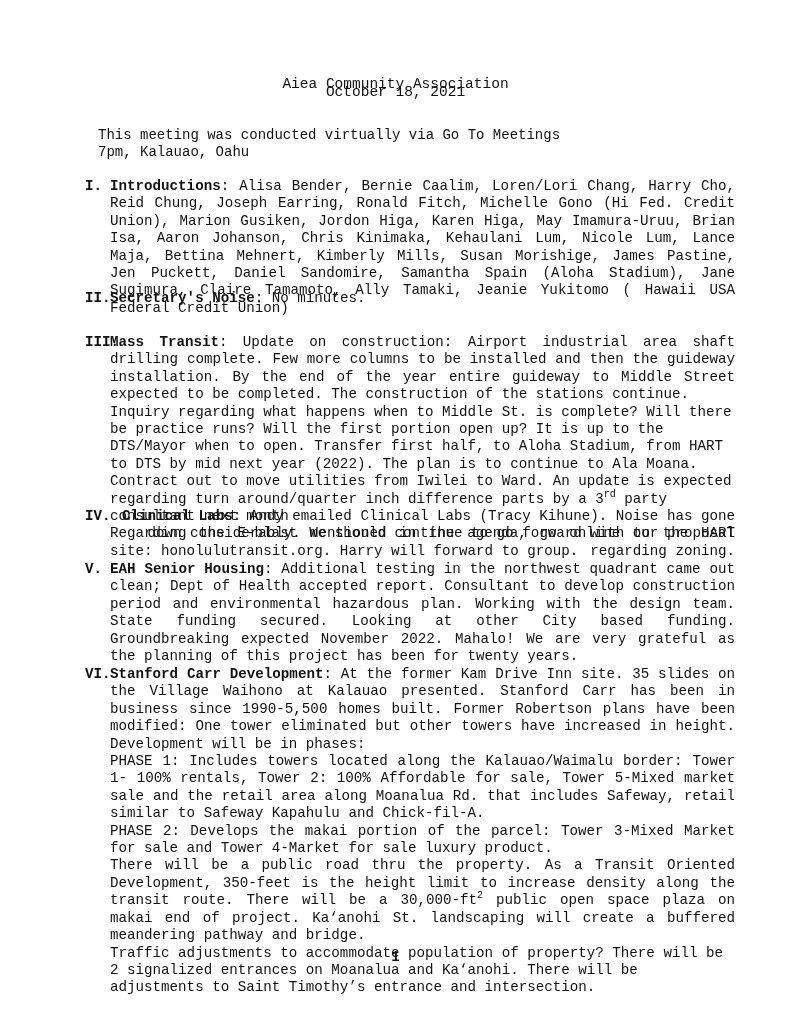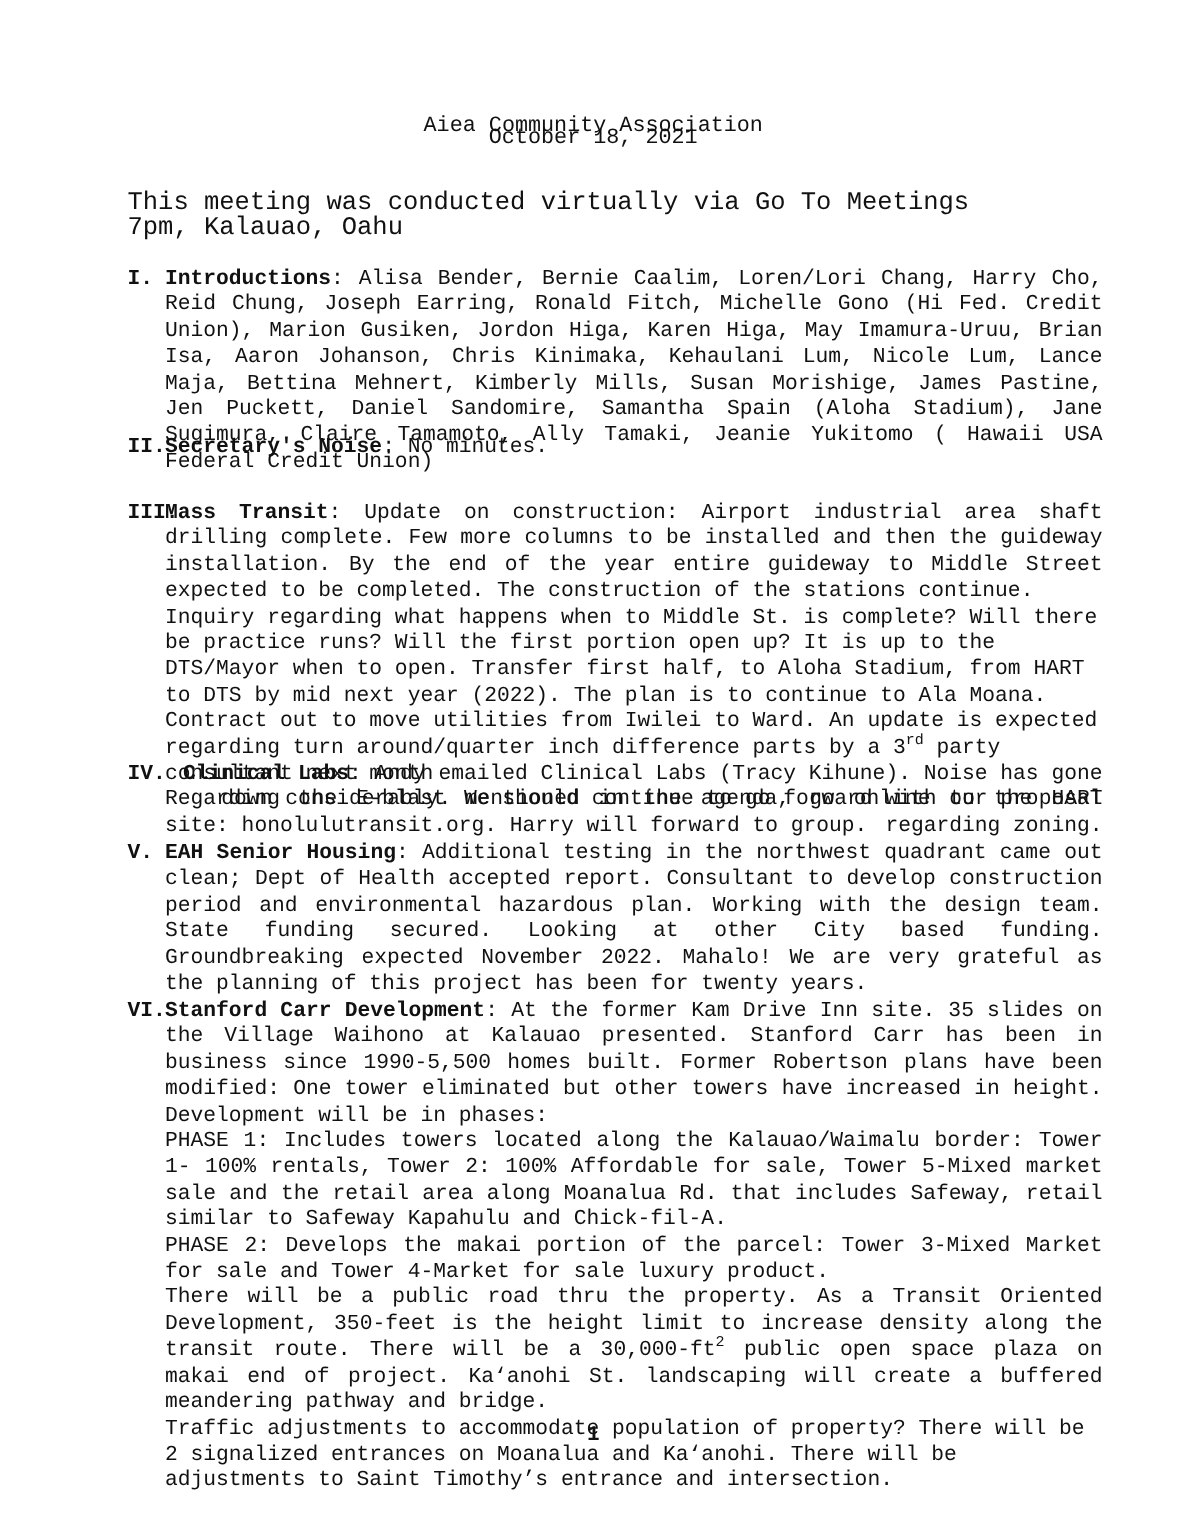--- a/index.html
+++ b/index.html
@@ -5,21 +5,21 @@
     html, body { margin: 0; padding: 0; background: #ffffff; }
     body {
       width: 791px; height: 1024px; position: relative; overflow: hidden;
       font-family: "Liberation Serif", "DejaVu Serif", serif;
       color: #111111; font-size: 14.2px;
     }
     .page { position: absolute; left: 0; top: 0; width: 791px; height: 1024px; font-family: Liberation Mono, monospace; }
     .title { position: absolute; left: 0; width: 791px; text-align: center; font-size: 14.5px; line-height: 17px; }
     .title.t1 { top: 76px; }
     .title.t2 { top: 84px; }
-    .intro { position: absolute; left: 85px; font-size: 17px; line-height: 17px; }
+    .intro { position: absolute; left: 98px; font-size: 14px; line-height: 17px; }
     .intro.l1 { top: 127px; }
     .intro.l2 { top: 144px; }
 
     .section { position: absolute; left: 85px; width: 650px; }
     .num { position: absolute; left: 0; top: 0; font-weight: bold; }
     .body { margin-left: 25px; line-height: 17.4px; text-align: justify; }
     .body p { margin: 0; }
     .lbl { font-weight: bold; }
     sup { font-size: 10px; line-height: 0; }
 

